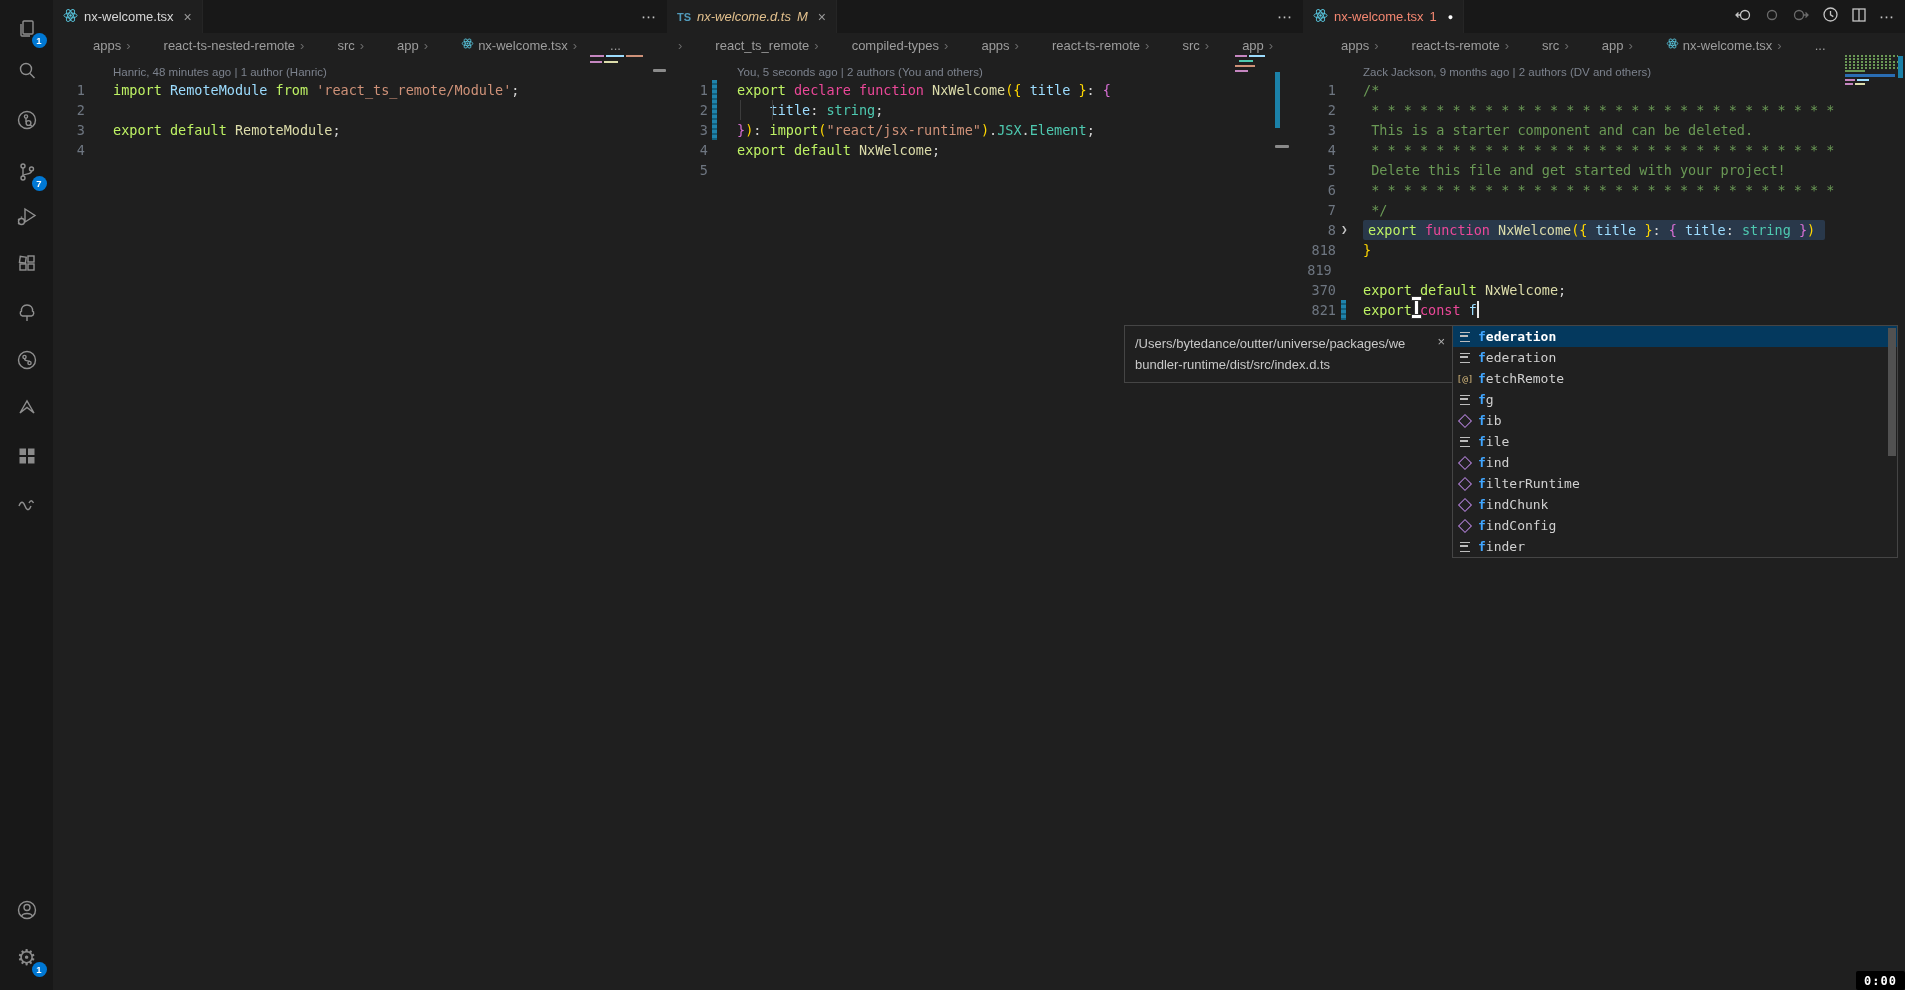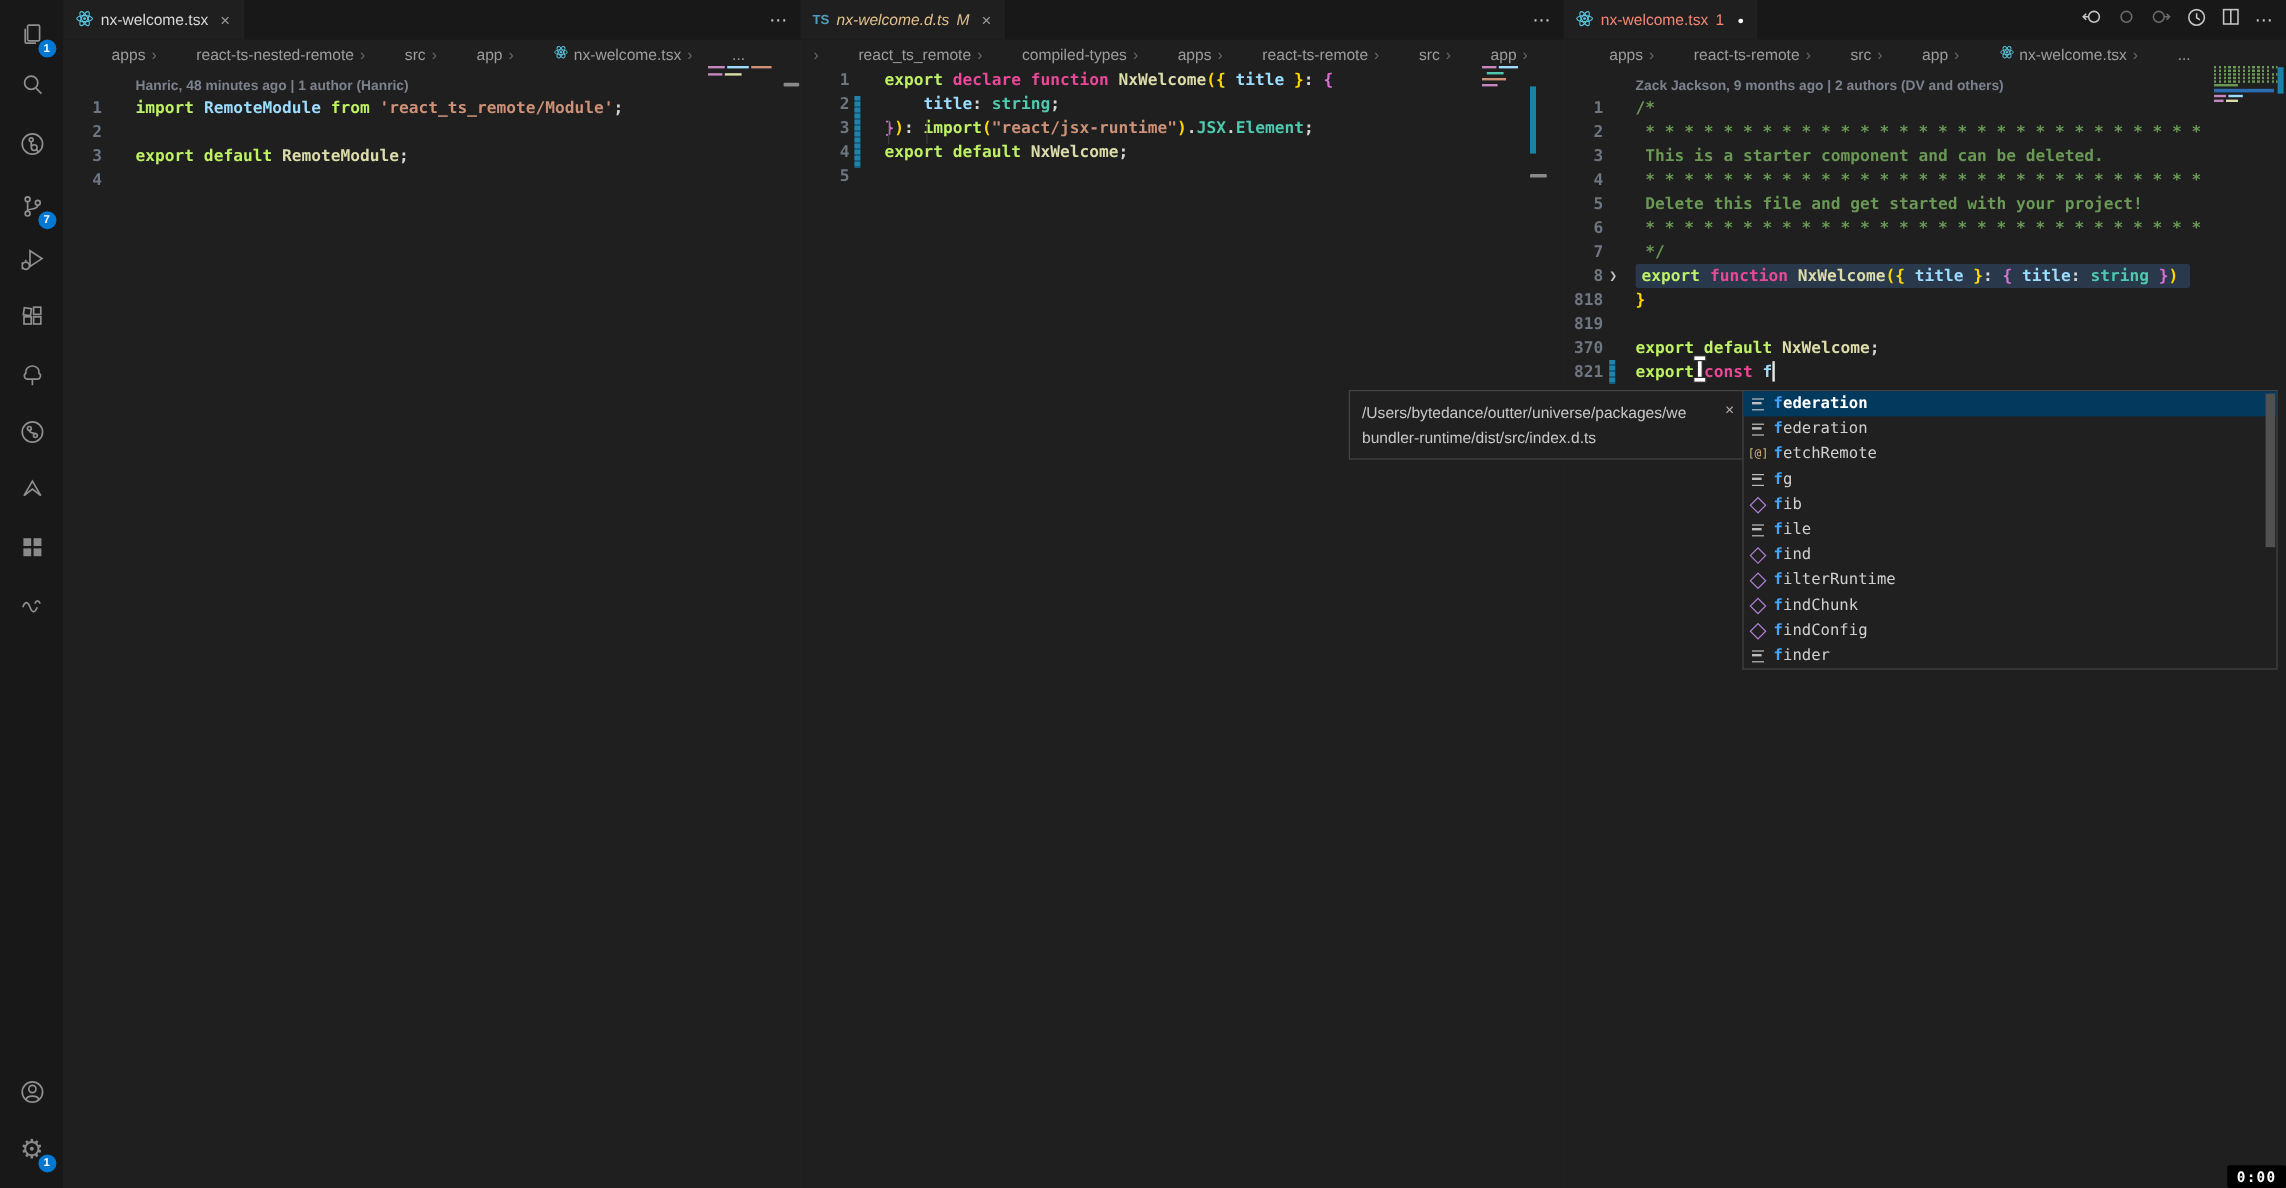--- a/index.html
+++ b/index.html
@@ -14,21 +14,21 @@
   
   .pane{position:absolute;top:0;height:990px;background:#1f1f1f;border-right:1px solid #2e2e2e;}
   .tabbar{position:absolute;left:0;right:0;top:0;height:33px;background:#181818;display:flex;align-items:stretch;}
   .tab{display:flex;align-items:center;gap:6px;padding:0 10px;background:#1f1f1f;border-right:1px solid #252525;font-size:13px;color:#d7d7d7;}
   .tab .close{color:#9a9a9a;font-size:14px;margin-left:4px;}
   .tab-actions{position:absolute;right:10px;top:0;height:33px;display:flex;align-items:center;gap:12px;color:#c5c5c5;}
   .more-dots{font-size:15px;color:#c5c5c5;letter-spacing:1px;}
   .breadcrumbbar{position:absolute;left:0;right:0;top:33px;height:24px;display:flex;align-items:center;font-size:13px;color:#9d9d9d;padding-left:12px;white-space:nowrap;overflow:hidden;}
   .bc-sep{color:#6a6a6a;margin:0 5px;font-size:13px;}
   .bc-item{display:flex;align-items:center;gap:4px;margin-left:28px;}
-  .editor{position:absolute;left:0;right:0;top:57px;bottom:0;font-weight:bold;}
+  .editor{position:absolute;left:0;right:0;top:57px;bottom:0;}
   .blame{height:23px;font-size:11.5px;color:#7c828d;display:flex;align-items:flex-end;padding-bottom:2px;box-sizing:border-box;}
   .line{display:flex;height:20px;font-family:"DejaVu Sans Mono","Liberation Mono",monospace;font-size:13.5px;line-height:20px;white-space:pre;}
   .num{flex:none;text-align:right;color:#6e7681;}
   .code{flex:none;}
   .tk-kw{color:#bef264}.tk-kw2{color:#ec4899}.tk-fn{color:#DCDCAA}.tk-var{color:#9CDCFE}.tk-str{color:#CE9178}
   .tk-type{color:#4EC9B0}.tk-pun{color:#D4D4D4}.tk-gold{color:#FFD700}.tk-pink{color:#DA70D6}.tk-com{color:#6A9955}
   .hl{background:rgba(56,91,133,.42);padding:0 10px 0 5px;margin-left:-5px;border-radius:2px;}
   .ts-chip{color:#519aba;font-weight:bold;font-size:11px;}
   .tab-mid-label{font-style:italic;color:#e2c08d;}
   .tab-right-label{color:#f48771;}
@@ -266,20 +266,21 @@
       <span class="bc-item">
         <span class="ts-chip">TS</span>
         <span>nx-welcome.d.ts</span>
       </span>
       <span class="bc-sep">›</span>
       <span class="bc-item">
         <span>...</span>
       </span>
     </div>
   <div class="editor">
+    <div class="blame" style="padding-left:70px">You, 5 seconds ago | 2 authors (You and others)</div>
     <div>
         <div class="line"><span class="num" style="width: 41px;">1</span><span class="code" style="margin-left: 29px;"><span class="tk-kw">export</span><span class="tk-kw2"> declare function</span><span class="tk-fn"> NxWelcome</span><span class="tk-gold">({</span><span class="tk-var"> title</span><span class="tk-gold"> }</span><span class="tk-pun">:</span><span class="tk-pink"> {</span></span></div>
         <div class="line"><span class="num" style="width: 41px;">2</span><span class="code" style="margin-left: 29px;"><span class="tk-var">    title</span><span class="tk-pun">:</span><span class="tk-type"> string</span><span class="tk-pun">;</span></span></div>
         <div class="line"><span class="num" style="width: 41px;">3</span><span class="code" style="margin-left: 29px;"><span class="tk-pink">}</span><span class="tk-gold">)</span><span class="tk-pun">: </span><span class="tk-kw">import</span><span class="tk-gold">(</span><span class="tk-str">"react/jsx-runtime"</span><span class="tk-gold">)</span><span class="tk-pun">.</span><span class="tk-type">JSX</span><span class="tk-pun">.</span><span class="tk-type">Element</span><span class="tk-pun">;</span></span></div>
         <div class="line"><span class="num" style="width: 41px;">4</span><span class="code" style="margin-left: 29px;"><span class="tk-kw">export default</span><span class="tk-fn"> NxWelcome</span><span class="tk-pun">;</span></span></div>
         <div class="line"><span class="num" style="width: 41px;">5</span><span class="code" style="margin-left: 29px;"></span></div>
       </div>
   </div>
   <div class="mod-marker" style="left:45px;top:80px;height:60px;"></div>
   <div class="guide" style="left:73px;top:100px;height:20px;"></div>
@@ -366,21 +367,21 @@
     <div>
         <div class="line"><span class="num" style="width: 33px;">1</span><span class="code" style="margin-left: 27px;"><span class="tk-com">/*</span></span></div>
         <div class="line"><span class="num" style="width: 33px;">2</span><span class="code" style="margin-left: 27px;"><span class="tk-com"> * * * * * * * * * * * * * * * * * * * * * * * * * * * * *</span></span></div>
         <div class="line"><span class="num" style="width: 33px;">3</span><span class="code" style="margin-left: 27px;"><span class="tk-com"> This is a starter component and can be deleted.</span></span></div>
         <div class="line"><span class="num" style="width: 33px;">4</span><span class="code" style="margin-left: 27px;"><span class="tk-com"> * * * * * * * * * * * * * * * * * * * * * * * * * * * * *</span></span></div>
         <div class="line"><span class="num" style="width: 33px;">5</span><span class="code" style="margin-left: 27px;"><span class="tk-com"> Delete this file and get started with your project!</span></span></div>
         <div class="line"><span class="num" style="width: 33px;">6</span><span class="code" style="margin-left: 27px;"><span class="tk-com"> * * * * * * * * * * * * * * * * * * * * * * * * * * * * *</span></span></div>
         <div class="line"><span class="num" style="width: 33px;">7</span><span class="code" style="margin-left: 27px;"><span class="tk-com"> */</span></span></div>
         <div class="line"><span class="num" style="width: 33px;">8</span><span class="code hl" style="margin-left: 27px;"><span class="tk-kw">export</span><span class="tk-kw2"> function</span><span class="tk-fn"> NxWelcome</span><span class="tk-gold">({</span><span class="tk-var"> title</span><span class="tk-gold"> }</span><span class="tk-pun">: </span><span class="tk-pink">{</span><span class="tk-var"> title</span><span class="tk-pun">:</span><span class="tk-type"> string</span><span class="tk-pink"> }</span><span class="tk-gold">)</span></span></div>
         <div class="line"><span class="num" style="width: 33px;">818</span><span class="code" style="margin-left: 27px;"><span class="tk-gold">}</span></span></div>
-        <div class="line"><span class="num" style="width: 33px;">819</span><span class="code" style="margin-left: 27px;"></span></div>
+        <div class="line"><span class="num" style="width: 33px; text-align: center;">819</span><span class="code" style="margin-left: 27px;"></span></div>
         <div class="line"><span class="num" style="width: 33px;">370</span><span class="code" style="margin-left: 27px;"><span class="tk-kw">export default</span><span class="tk-fn"> NxWelcome</span><span class="tk-pun">;</span></span></div>
         <div class="line"><span class="num" style="width: 33px;">821</span><span class="code" style="margin-left: 27px;"><span class="tk-kw">export</span><span class="tk-kw2"> const</span><span class="tk-var"> f</span></span></div>
       </div>
   </div>
   <div class="fold-chevron" style="left:38px;top:220px;line-height:20px;">❯</div>
   <div class="mod-marker" style="left:38px;top:300px;height:20px;"></div>
 
   <div>
     <div class="strip" style="left:542px;top:55px;width:53px;height:2px;background:repeating-linear-gradient(90deg,#6a9955 0 2px,transparent 2px 4px)"></div>
     <div class="strip" style="left:542px;top:58px;width:48px;height:2px;background:repeating-linear-gradient(90deg,#6a9955 0 2px,transparent 2px 4px)"></div>

